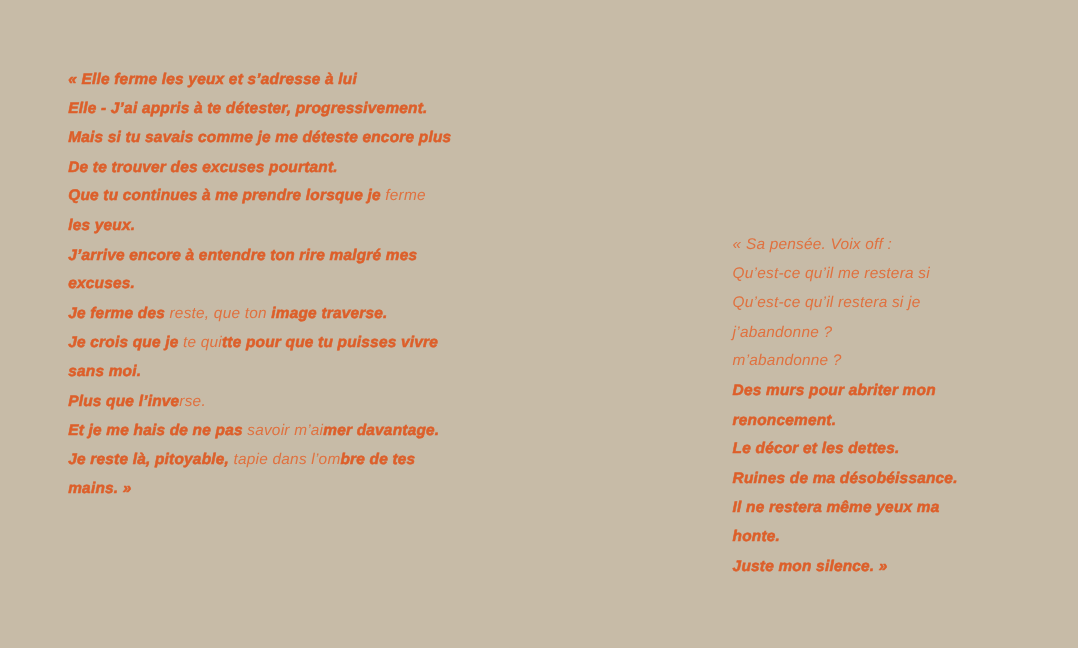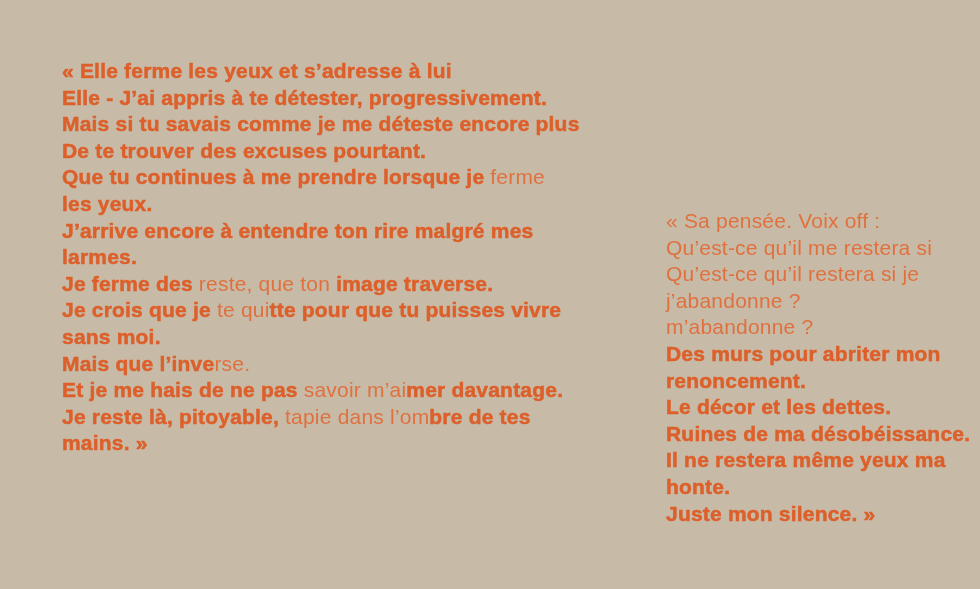--- a/index.html
+++ b/index.html
@@ -22,23 +22,24 @@
     top: 58px;
     width: 440px;
   }
   #right-quote-block {
     left: 666px;
     top: 208px;
     width: 290px;
   }
   .line {
     white-space: nowrap;
-    font-size: 21px;
+    font-size: 14px;
     line-height: 26.6px;
     letter-spacing: 0.2px;
+    font-style: italic;
   }
   .seg-bold {
     font-weight: 700;
     color: #DD5F2A;
     -webkit-text-stroke: 0.5px #DD5F2A;
   }
   .seg-regular {
     font-weight: 400;
     color: #E0713F;
     margin-top: 38px;
@@ -48,25 +49,25 @@
 <body>
 
 <div class="text-block" id="left-quote-block">
     <div class="line"><span class="seg-bold">« Elle ferme les yeux et s’adresse à lui</span></div>
     <div class="line"><span class="seg-bold">Elle - J’ai appris à te détester, progressivement.</span></div>
     <div class="line"><span class="seg-bold">Mais si tu savais comme je me déteste encore plus</span></div>
     <div class="line"><span class="seg-bold">De te trouver des excuses pourtant.</span></div>
     <div class="line"><span class="seg-bold">Que tu continues à me prendre lorsque je </span><span class="seg-regular">ferme</span></div>
     <div class="line"><span class="seg-bold">les yeux.</span></div>
     <div class="line"><span class="seg-bold">J’arrive encore à entendre ton rire malgré mes</span></div>
-    <div class="line"><span class="seg-bold">larmes.</span></div>
+    <div class="line"><span class="seg-bold">excuses.</span></div>
     <div class="line"><span class="seg-bold">Je ferme des </span><span class="seg-regular">reste, que ton </span><span class="seg-bold">image traverse.</span></div>
     <div class="line"><span class="seg-bold">Je crois que je </span><span class="seg-regular">te qui</span><span class="seg-bold">tte pour que tu puisses vivre</span></div>
     <div class="line"><span class="seg-bold">sans moi.</span></div>
-    <div class="line"><span class="seg-bold">Mais que l’inve</span><span class="seg-regular">rse.</span></div>
+    <div class="line"><span class="seg-bold">Plus que l’inve</span><span class="seg-regular">rse.</span></div>
     <div class="line"><span class="seg-bold">Et je me hais de ne pas </span><span class="seg-regular">savoir m’ai</span><span class="seg-bold">mer davantage.</span></div>
     <div class="line"><span class="seg-bold">Je reste là, pitoyable, </span><span class="seg-regular">tapie dans l’om</span><span class="seg-bold">bre de tes</span></div>
     <div class="line"><span class="seg-bold">mains. »</span></div>
   </div>
 
 <div class="text-block" id="right-quote-block">
     <div class="line"><span class="seg-regular">« Sa pensée. Voix off :</span></div>
     <div class="line"><span class="seg-regular">Qu’est-ce qu’il me restera si</span></div>
     <div class="line"><span class="seg-regular">Qu’est-ce qu’il restera si je</span></div>
     <div class="line"><span class="seg-regular">j’abandonne ?</span></div>

